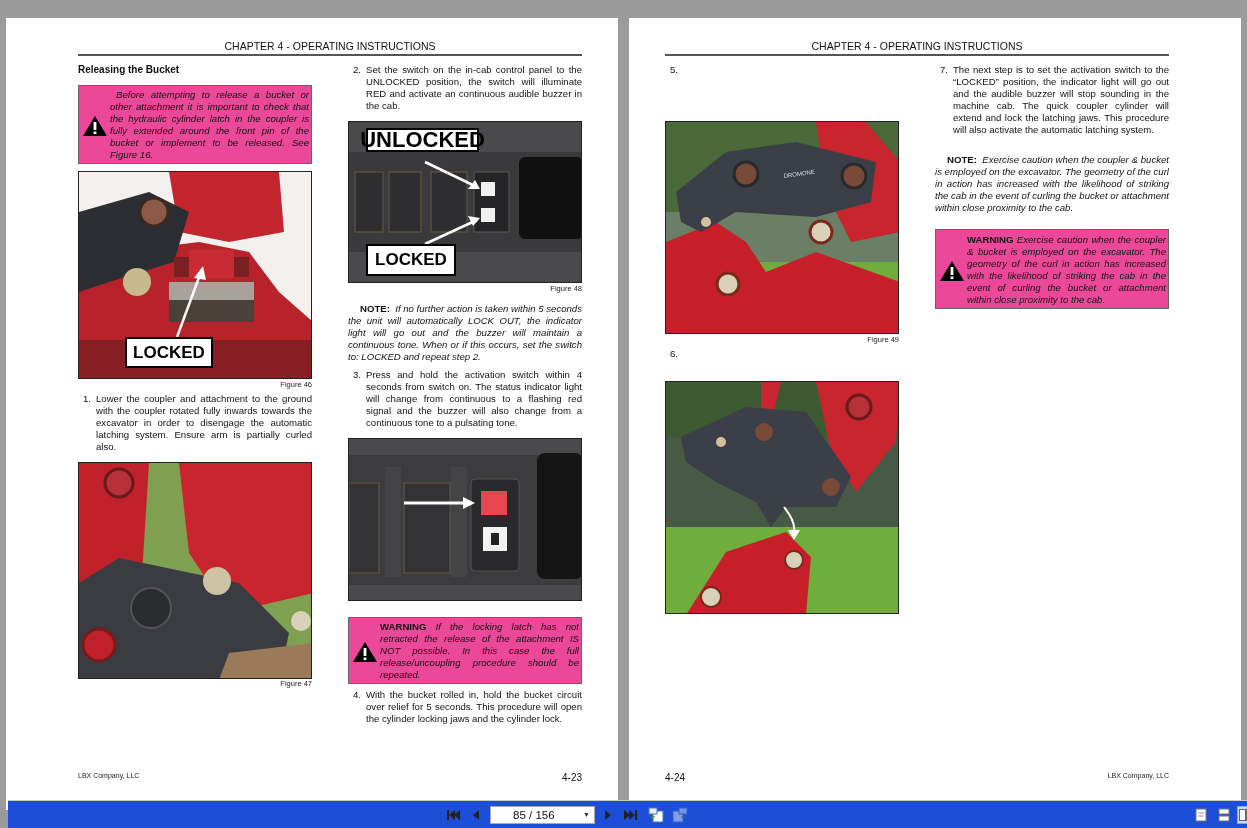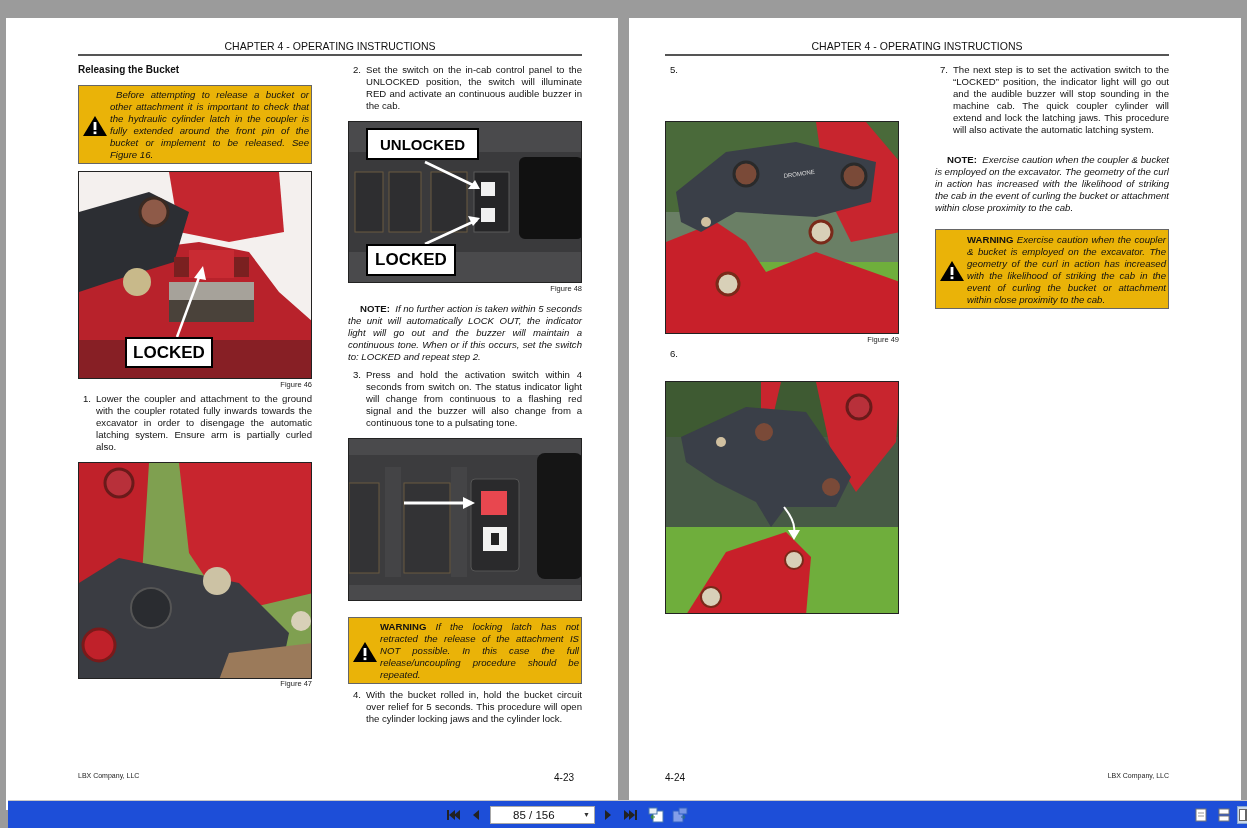--- a/index.html
+++ b/index.html
@@ -11,21 +11,21 @@
   .hdr { position: absolute; top: 22px; font-size: 10.5px; color: #111; text-align: center; }
   .hdr-rule { position: absolute; height: 2px; background: #555; }
   .footer-co { position: absolute; font-size: 7px; color: #222; }
   .footer-pg { position: absolute; font-size: 10px; color: #111; }
   .section-title { position: absolute; font-size: 10px; font-weight: bold; color: #111; }
   .step { position: absolute; font-size: 9.6px; line-height: 12px; color: #111; text-align: justify; padding-left: 18px; }
   .step .num { position: absolute; left: 5px; top: 0; }
   .note { position: absolute; font-size: 9.6px; line-height: 12px; color: #111; text-align: justify; }
   .note b { font-style: normal; font-weight: bold; padding-left: 12px; }
   .note .it { font-style: italic; }
-  .warnbox { position: absolute; border: 1.5px solid #666; background: #eab308; padding-left: 38px; }
+  .warnbox { position: absolute; border: 1.5px solid #666; background: #ec4899; padding-left: 38px; }
   .warnbox .tri { position: absolute; left: 3px; }
   .warnbox .wtext { position: absolute; font-size: 9.6px; line-height: 12px; color: #111; text-align: justify; font-style: italic; }
   .warnbox .wtext b { font-style: normal; font-weight: bold; }
   .fig { position: absolute; border: 1px solid #222; overflow: hidden; }
   .figcap { position: absolute; font-size: 7.5px; color: #222; text-align: right; }
   .callout { position: absolute; background: #fff; border: 2.5px solid #000; font-weight: bold; color: #000; font-family: "Liberation Sans", sans-serif; display: flex; align-items: center; justify-content: center; }
   #toolbar { position: absolute; left: 0; top: 800px; width: 1247px; height: 28px; background: #1d4ed8; border-top: 1px solid #c8c8c8; margin-left: 8px; }
   .tb-btn { position: absolute; top: 6px; width: 16px; height: 16px; display: flex; align-items: center; justify-content: center; cursor: pointer; }
   #page-box { position: absolute; left: 482px; top: 5px; width: 105px; height: 18px; background: #fff; border: 1px solid #a8a8a8; font-size: 11.5px; color: #111; padding-left: 22px; line-height: 16px; }
   #page-box .dd { position: absolute; right: 4px; top: 0; font-size: 7px; color: #333; }
@@ -107,21 +107,21 @@
         <rect x="82" y="50" width="36" height="60" fill="#2e2e30" stroke="#6a5a40" stroke-width="1"></rect>
         <rect x="125" y="50" width="35" height="60" fill="#252527" stroke="#5a5a5a" stroke-width="1"></rect>
         <rect x="132" y="60" width="14" height="14" fill="#f0f0f0"></rect>
         <rect x="132" y="86" width="14" height="14" fill="#f0f0f0"></rect>
         <rect x="170" y="35" width="64" height="82" fill="#111" rx="6"></rect>
         <line x1="76" y1="40" x2="128" y2="65" stroke="#fff" stroke-width="2.5"></line>
         <polygon points="131,67 119,67 126,58" fill="#fff"></polygon>
         <line x1="76" y1="122" x2="128" y2="98" stroke="#fff" stroke-width="2.5"></line>
         <polygon points="131,96 124,104 119,94" fill="#fff"></polygon>
       </svg>
-      <div class="callout" style="left:17px;top:6px;width:113px;height:32px;font-size:15px;">UNLOCKED</div>
+      <div class="callout" style="left:17px;top:6px;width:113px;height:24px;font-size:22px;">UNLOCKED</div>
       <div class="callout" style="left:17px;top:122px;width:90px;height:32px;font-size:17px;">LOCKED</div>
     </div>
     <div class="figcap" style="left:496px;top:266px;width:80px;">Figure 48</div>
 
     <div class="note" style="left:342px;top:285px;width:234px;">
       <b>NOTE:</b>&nbsp;
       <span class="it">If no further action is taken within 5 seconds the unit will automatically LOCK OUT, the indicator light will go out and the buzzer will maintain a continuous tone. When or if this occurs, set the switch to: LOCKED and repeat step 2.</span>
     </div>
 
     <div class="step" style="left:342px;top:351px;width:234px;">
@@ -158,21 +158,21 @@
         <span>If the locking latch has not retracted the release of the attachment IS NOT possible. In this case the full release/uncoupling procedure should be repeated.</span>
       </div>
     </div>
 
     <div class="step" style="left:342px;top:671px;width:234px;">
       <span class="num">4.</span>
       <span>With the bucket rolled in, hold the bucket circuit over relief for 5 seconds. This procedure will open the cylinder locking jaws and the cylinder lock.</span>
     </div>
 
     <div class="footer-co" style="left:72px;top:754px;">LBX Company, LLC</div>
-    <div class="footer-pg" style="left:540px;top:754px;width:36px;text-align:center;">4-23</div>
+    <div class="footer-pg" style="left:540px;top:754px;width:36px;text-align:right;">4-23</div>
   </div>
 
   <div class="page" id="page-right">
     <div class="hdr" style="left:36px;width:504px;">CHAPTER 4 - OPERATING INSTRUCTIONS</div>
     <div class="hdr-rule" style="left:36px;top:36px;width:504px;"></div>
 
     <div class="step" style="left:36px;top:46px;width:234px;">
       <span class="num">5.</span>
     </div>
 

